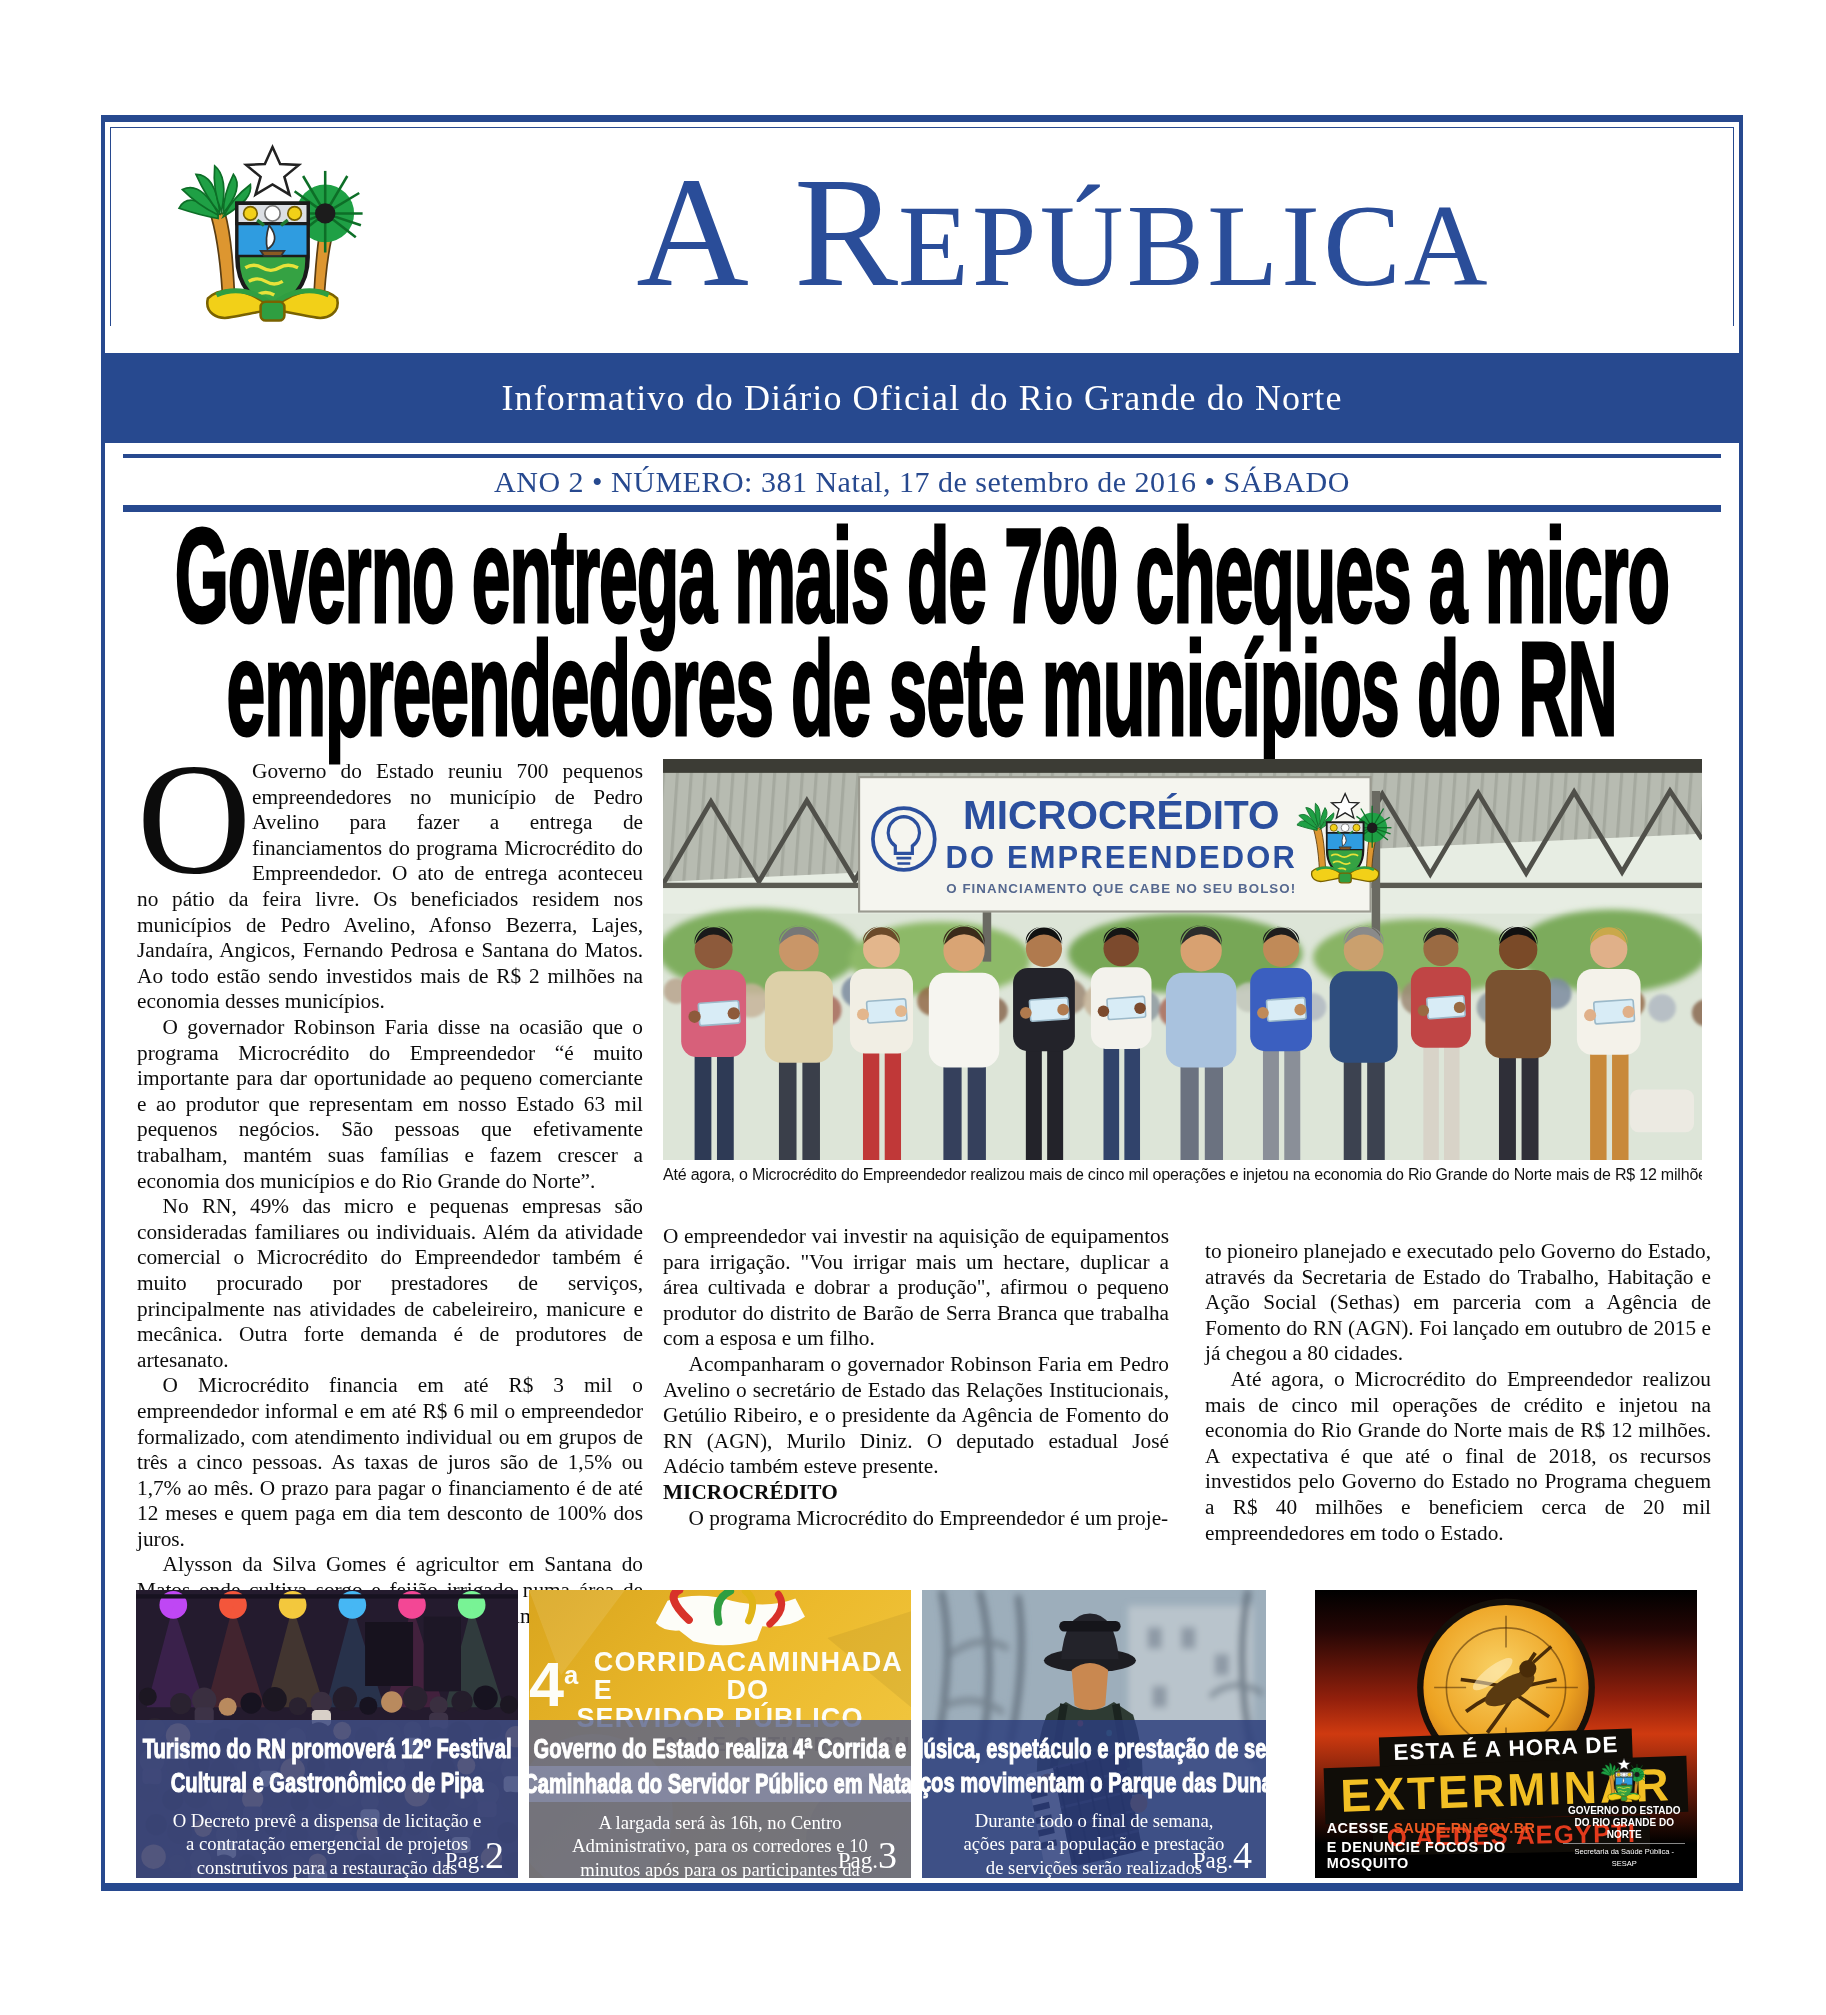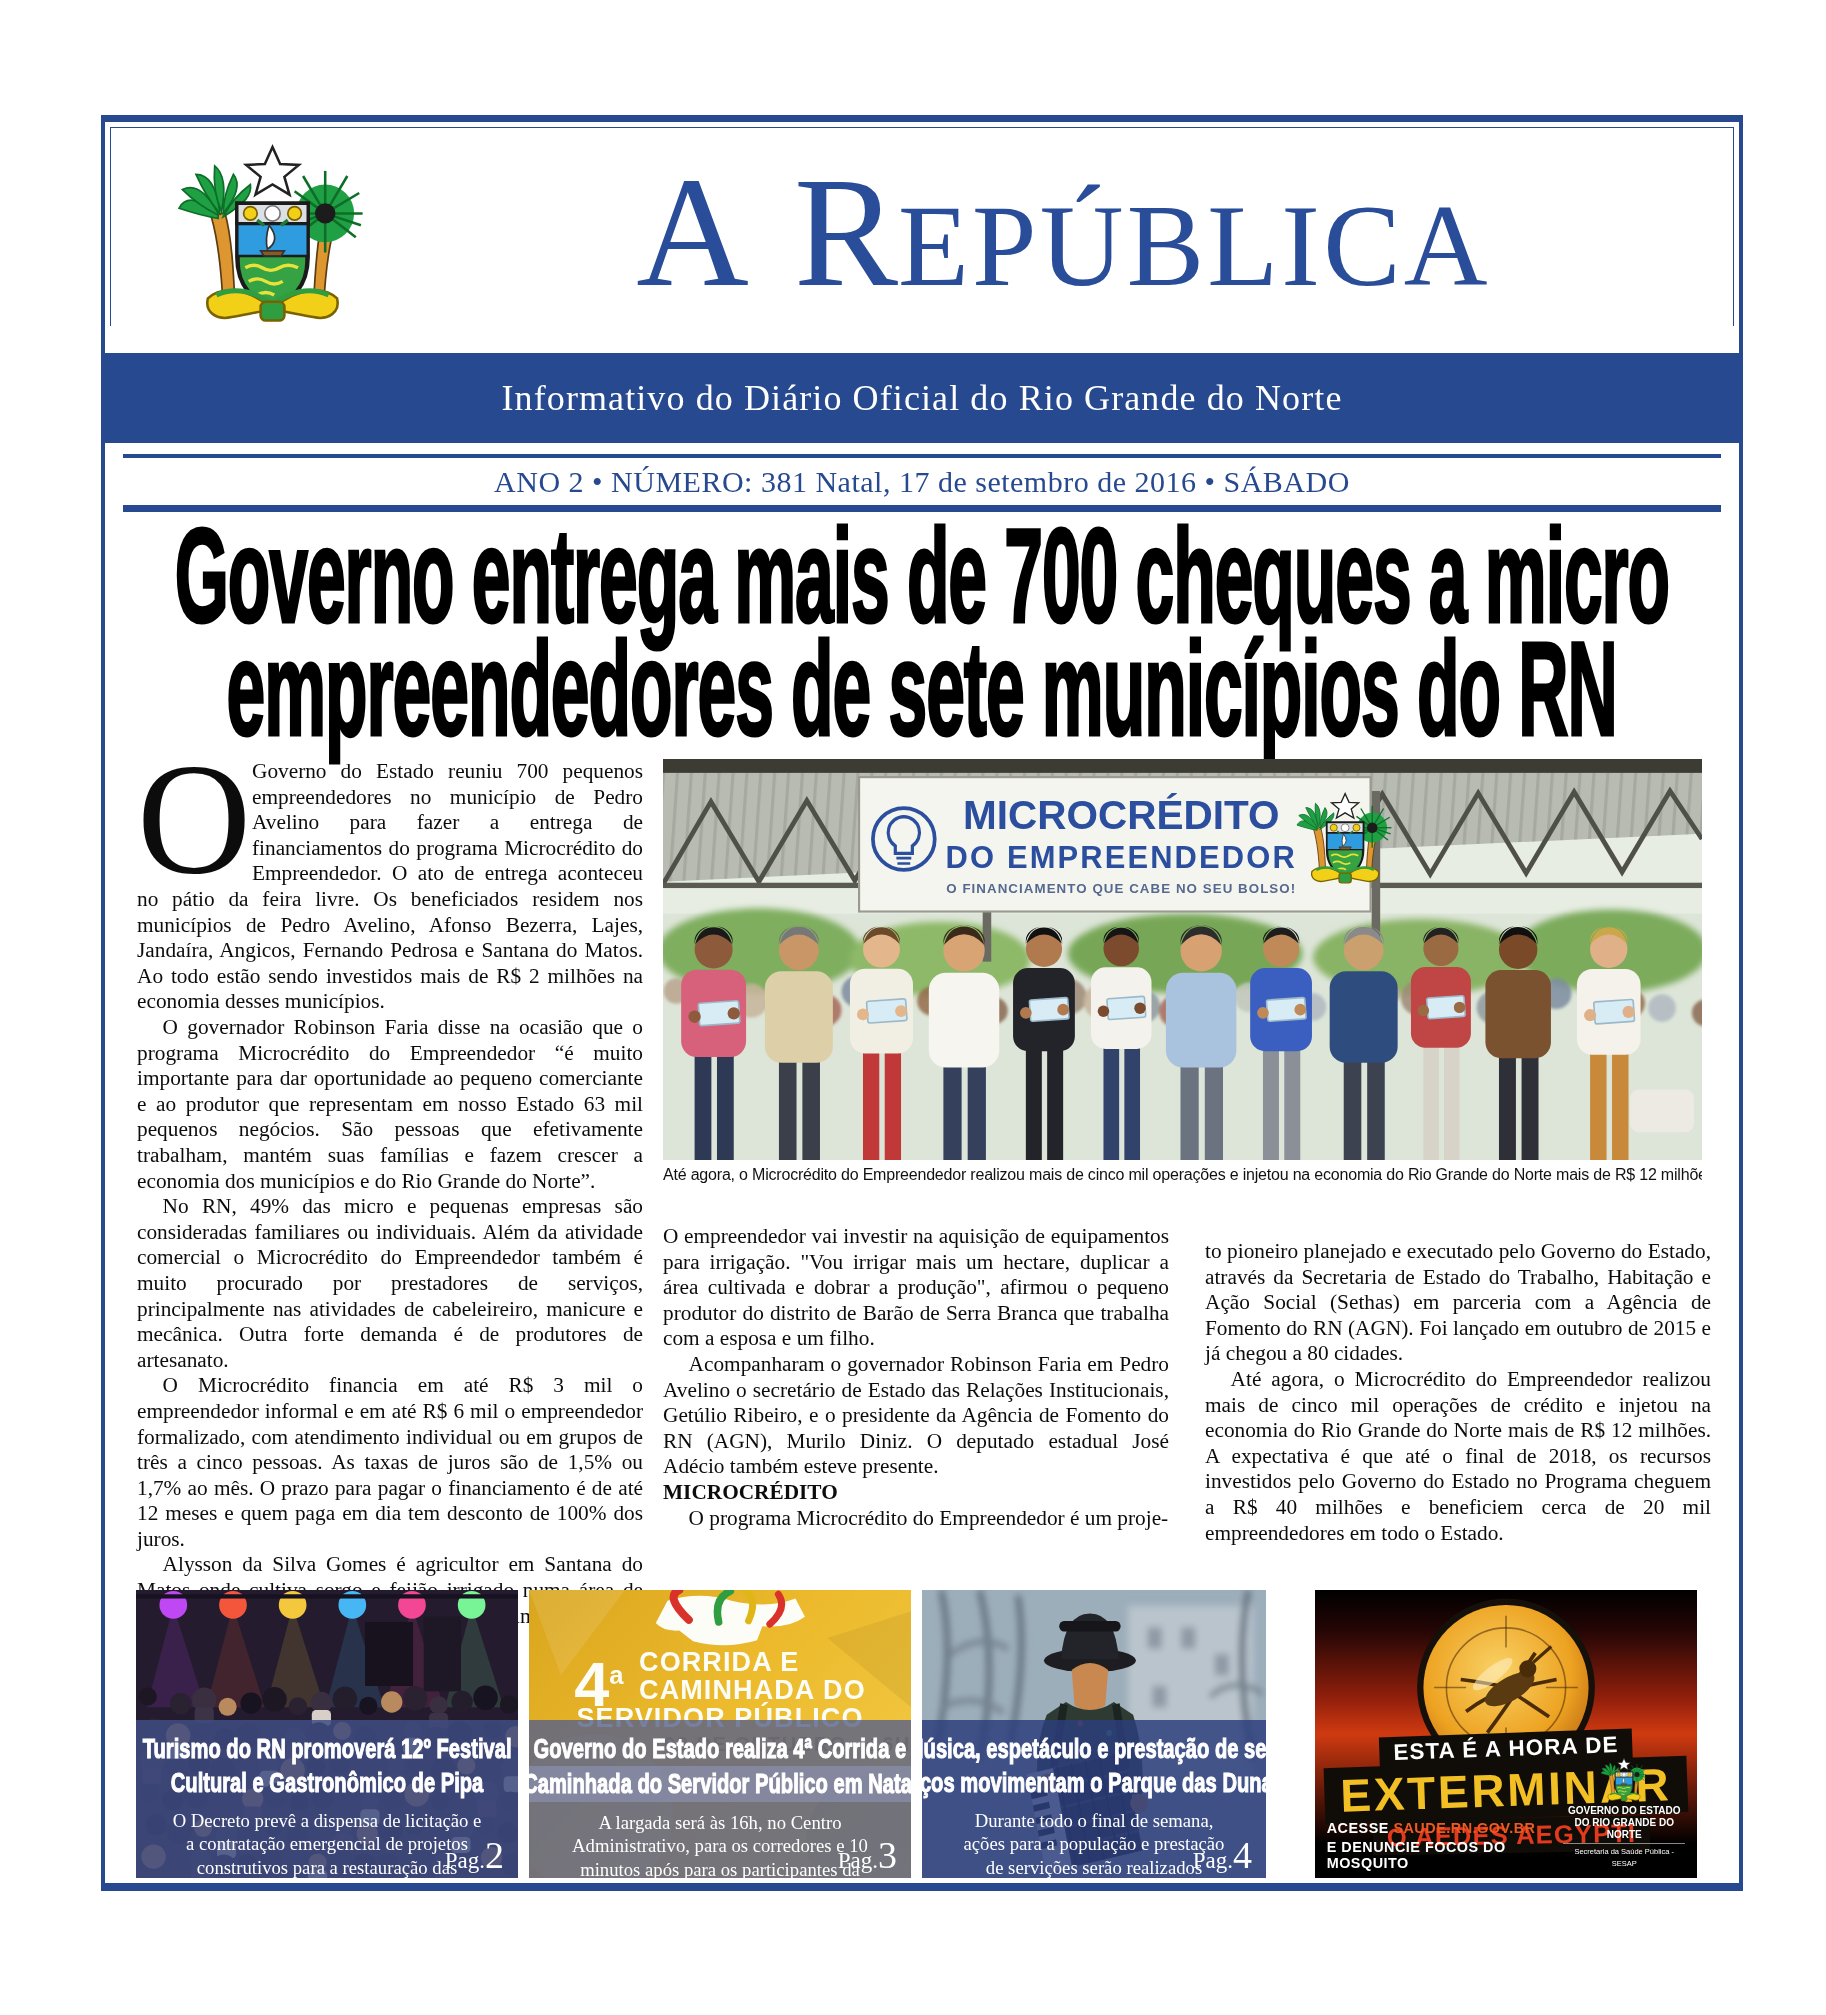--- a/index.html
+++ b/index.html
@@ -66,21 +66,21 @@
   .t-sub{margin:8.5px 0 0;padding:0 31px;font-size:18.7px;line-height:23.5px;color:#fff;text-align:center;}
   .pag{position:absolute;right:14px;bottom:4.3px;color:#fff;line-height:1;}
   .pag .lbl{font-size:23px;} .pag .num{font-size:38px;}
 
   
   .posterB{position:absolute;inset:0;background:linear-gradient(135deg,#d9a51e,#ecba2c 45%,#f3cc49);}
   .p2text{position:absolute;top:58px;left:0;right:0;display:flex;justify-content:center;align-items:flex-start;
           color:#fdfdf8;font-family:"Liberation Sans",sans-serif;font-weight:700;}
   .four{font-size:63px;line-height:55px;margin-right:7.5px;}
   .four sup{font-size:25.6px;}
-  .p2lines{display:flex;flex-direction:column;margin-left:8px;}
+  .p2lines{display:flex;flex-direction:row;margin-left:8px;}
   .p2lines div{font-size:27px;line-height:28px;letter-spacing:1.1px;}
   .p2line3{position:absolute;top:113px;left:0;right:0;text-align:center;color:#fdfdf8;
            font-family:"Liberation Sans",sans-serif;font-weight:700;font-size:27px;letter-spacing:1.1px;}
   .poster-date{position:absolute;top:143px;left:0;right:0;text-align:right;color:#b8860c;
            font-family:"Liberation Sans",sans-serif;font-weight:700;font-size:20px;letter-spacing:1.6px;}
 
   
   .adbg{position:absolute;inset:0;background:linear-gradient(180deg,#000 0%,#240605 14%,#93200c 38%,#cf3a10 50%,#6e1c0a 68%,#000 88%);}
   .ad-circle{position:absolute;left:50%;top:15px;transform:translateX(-50%);width:165px;height:165px;border-radius:50%;
              background:radial-gradient(circle at 45% 40%,#f9d266,#eda221 55%,#b05e12 90%);

